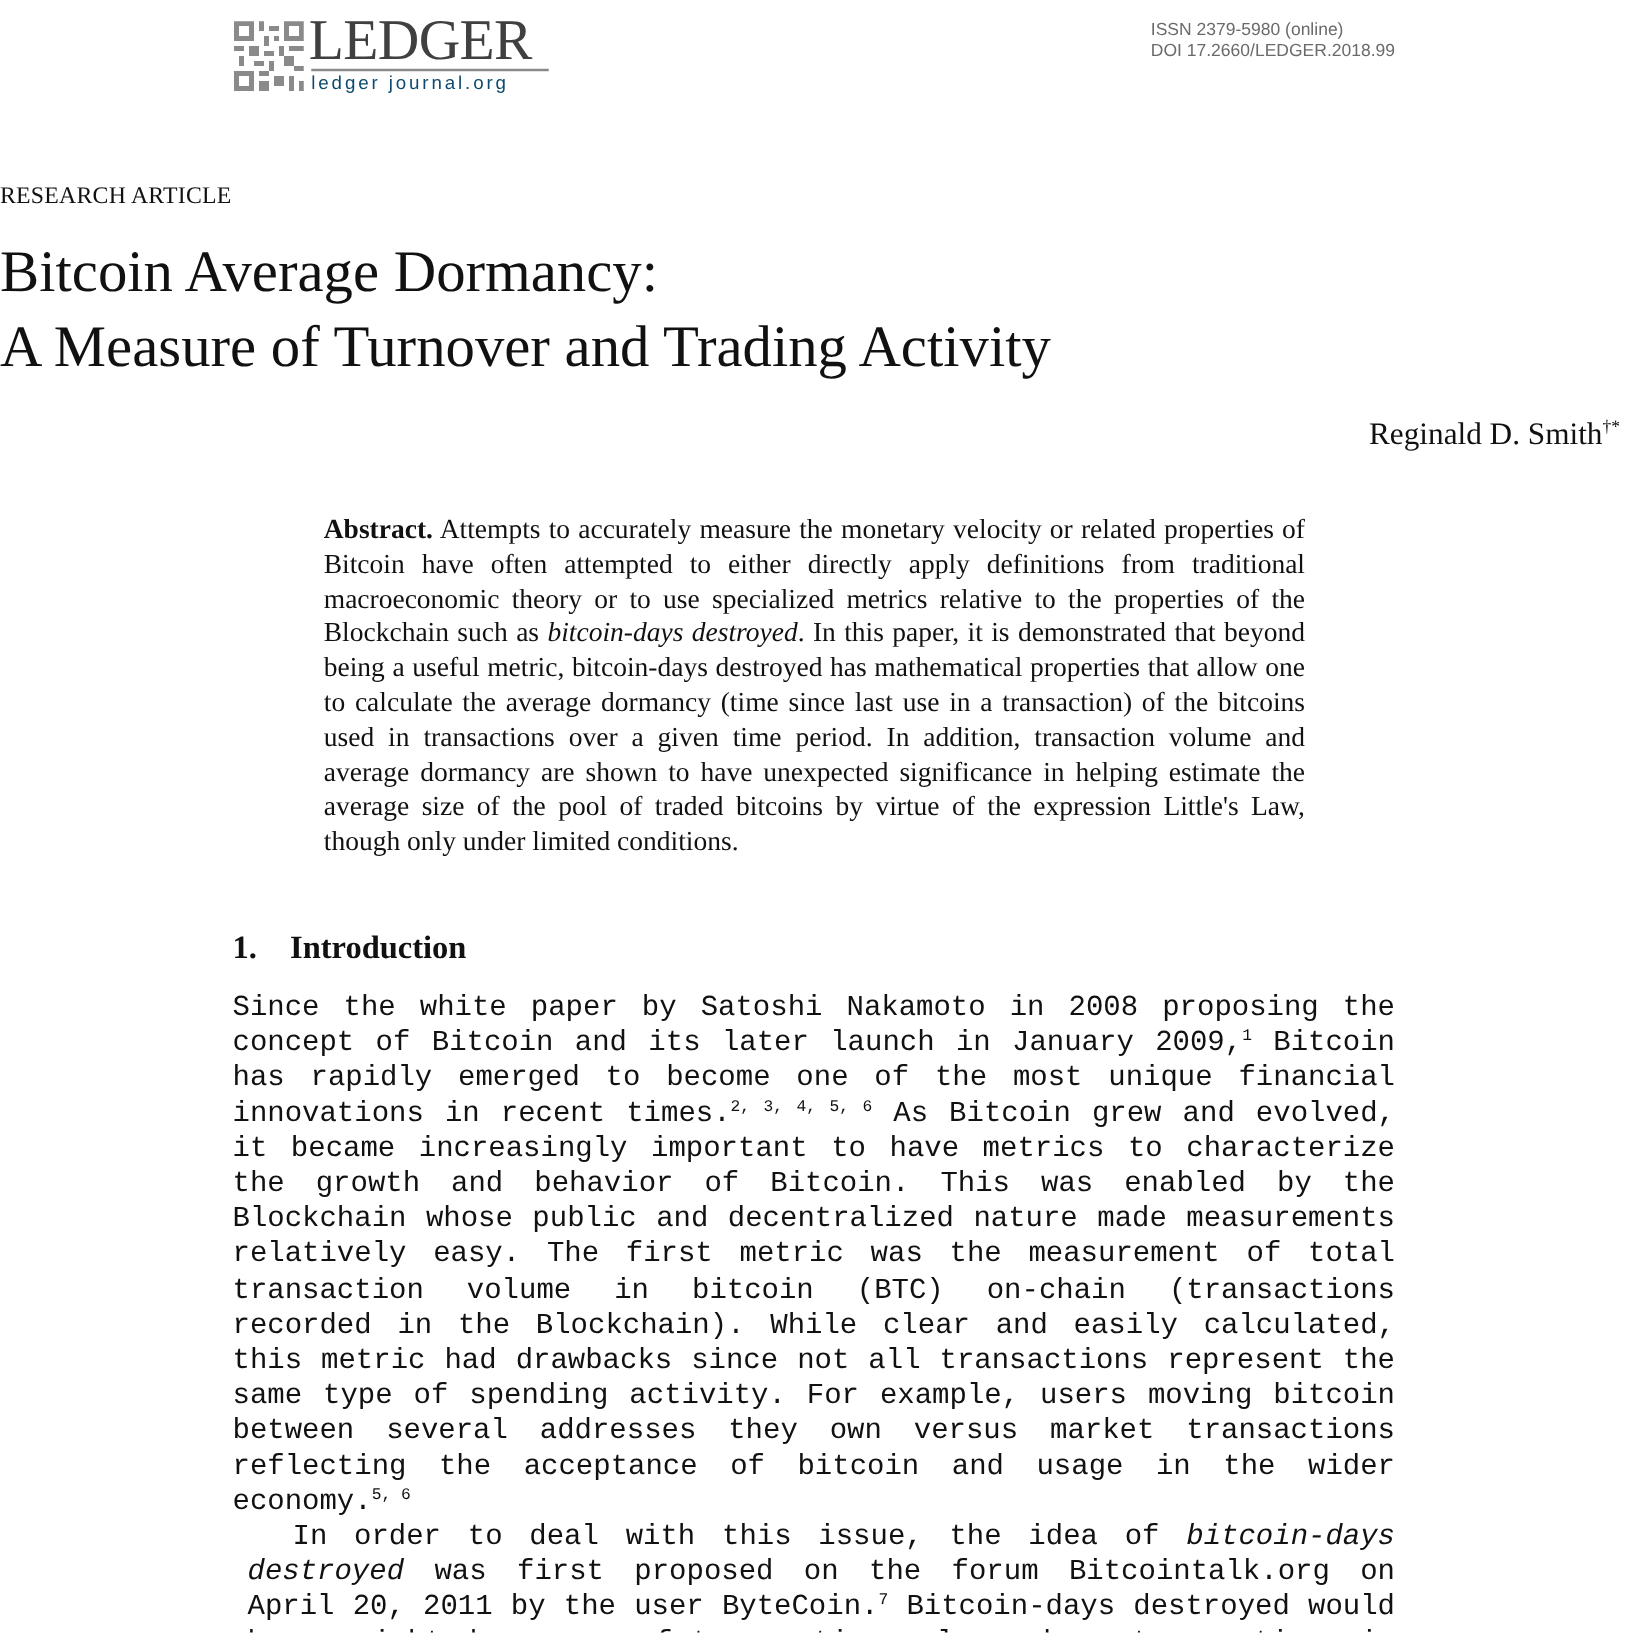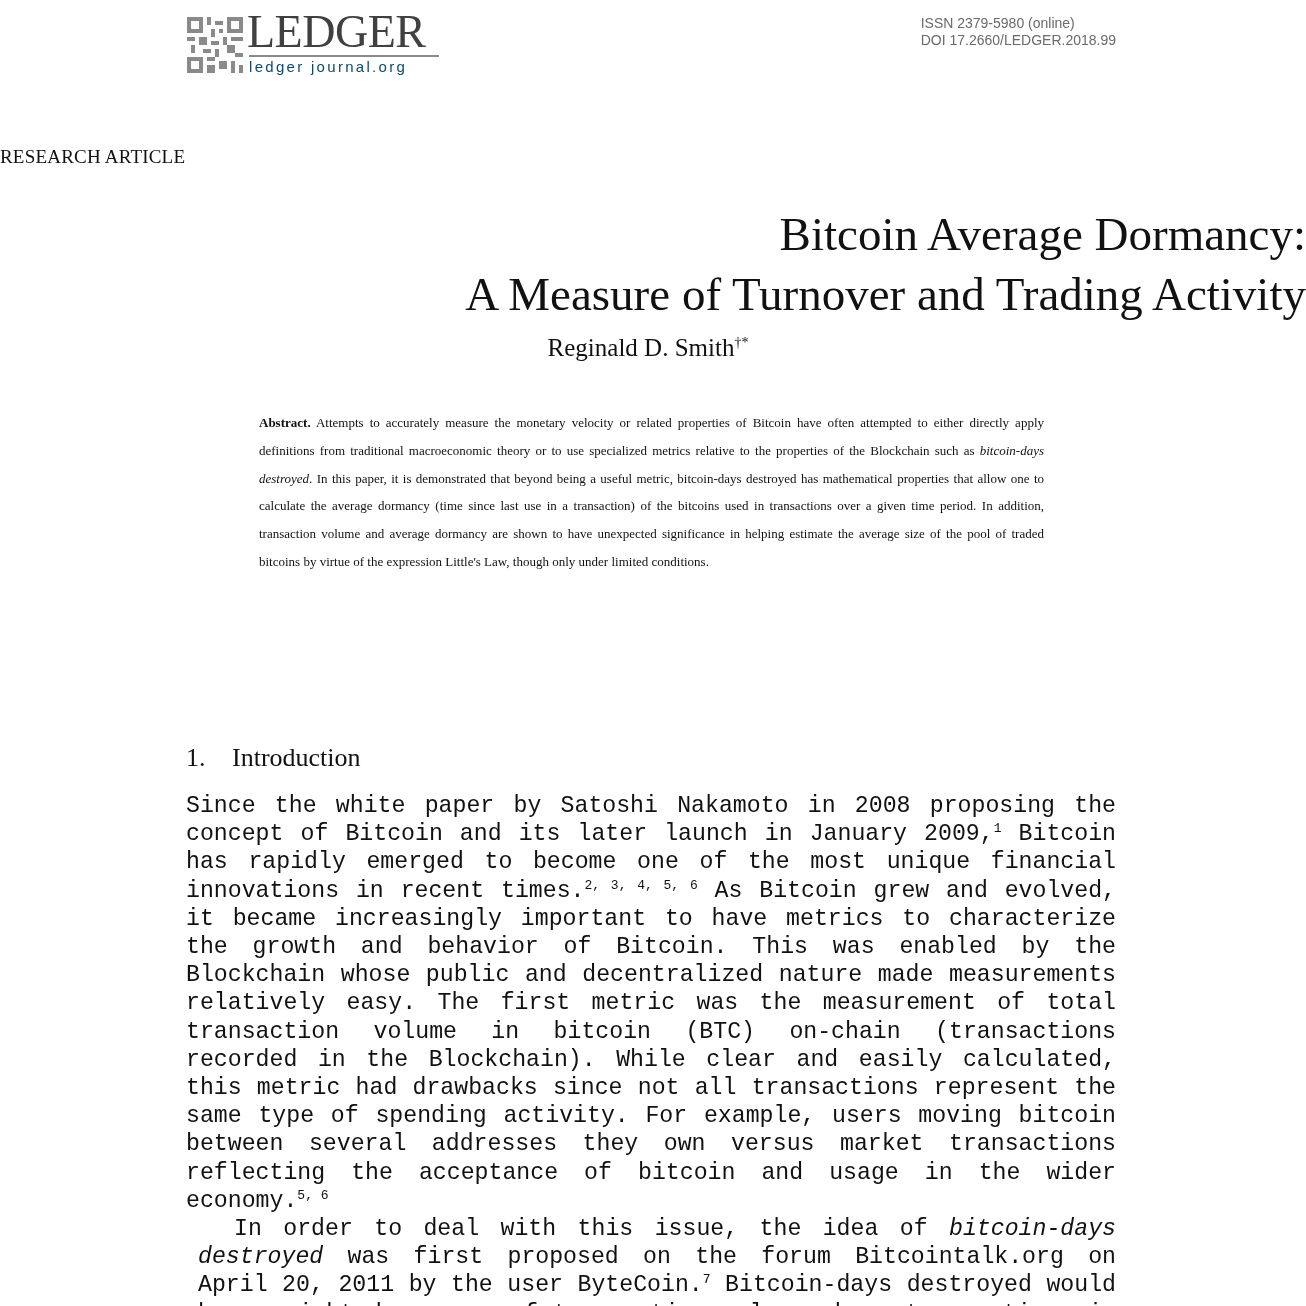--- a/index.html
+++ b/index.html
@@ -4,26 +4,26 @@
 <style>
   html, body { margin: 0; padding: 0; background: #ffffff; }
   body { width: 1306px; height: 1306px; position: relative; overflow: hidden; font-family: "Liberation Serif", serif; color: #111; }
   .logo { position: absolute; left: 187px; top: 15px; width: 260px; height: 62px; }
   .qr { position: absolute; left: 0; top: 2px; width: 56px; height: 56px; }
   .logo-word { position: absolute; left: 60px; top: -6px; font-family: "Liberation Serif", serif; font-size: 46px; color: #404040; letter-spacing: -0.5px; line-height: 46px; }
   .logo-rule { position: absolute; left: 62px; top: 40px; width: 190px; height: 2px; background: #8a8a8a; }
   .logo-url { position: absolute; left: 62px; top: 43px; font-family: "Liberation Sans", sans-serif; font-size: 15px; color: #0c4a6e; letter-spacing: 2.3px; }
   .meta { position: absolute; right: 190px; top: 15px; text-align: left; font-family: "Liberation Sans", sans-serif; font-size: 14px; color: #6a6a6a; line-height: 17px; }
   .kind { position: absolute; left: 0; width: 1306px; top: 146px; text-align: left; font-size: 19px; letter-spacing: 0.2px; }
-  .title { position: absolute; left: 0; width: 1306px; top: 204px; text-align: right; font-size: 47px; line-height: 60px; }
-  .author { position: absolute; left: 0; width: 1296px; top: 334px; text-align: center; font-size: 25px; }
+  .title { position: absolute; left: 0; width: 1306px; top: 188px; text-align: left; font-size: 47px; line-height: 60px; }
+  .author { position: absolute; left: 0; width: 1296px; top: 334px; text-align: right; font-size: 25px; }
   .author sup { font-size: 14px; }
-  .abstract { position: absolute; left: 259px; width: 785px; top: 409px; font-size: 13px; line-height: 27.8px; text-align: justify; }
+  .abstract { position: absolute; left: 259px; width: 785px; top: 409px; font-size: 22px; line-height: 27.8px; text-align: justify; }
   .abstract b { font-weight: bold; }
-  .section { position: absolute; left: 186px; top: 743px; font-size: 26px; font-weight: normal; }
+  .section { position: absolute; left: 186px; top: 743px; font-size: 26px; font-weight: bold; }
   .section .num { display: inline-block; width: 46px; }
   .body { position: absolute; left: 186px; width: 930px; top: 792px; font-size: 23.2px; line-height: 28.2px; text-align: justify; font-family: Liberation Mono, monospace; }
   .body p { margin: 0; }
   .body p.indent { text-indent: 36px; margin-left: 12px; }
   .body sup { font-size: 13px; line-height: 0; vertical-align: 8px; }
   .body i, .abstract i { font-style: italic; }
 </style>
 </head>
 <body>
 

